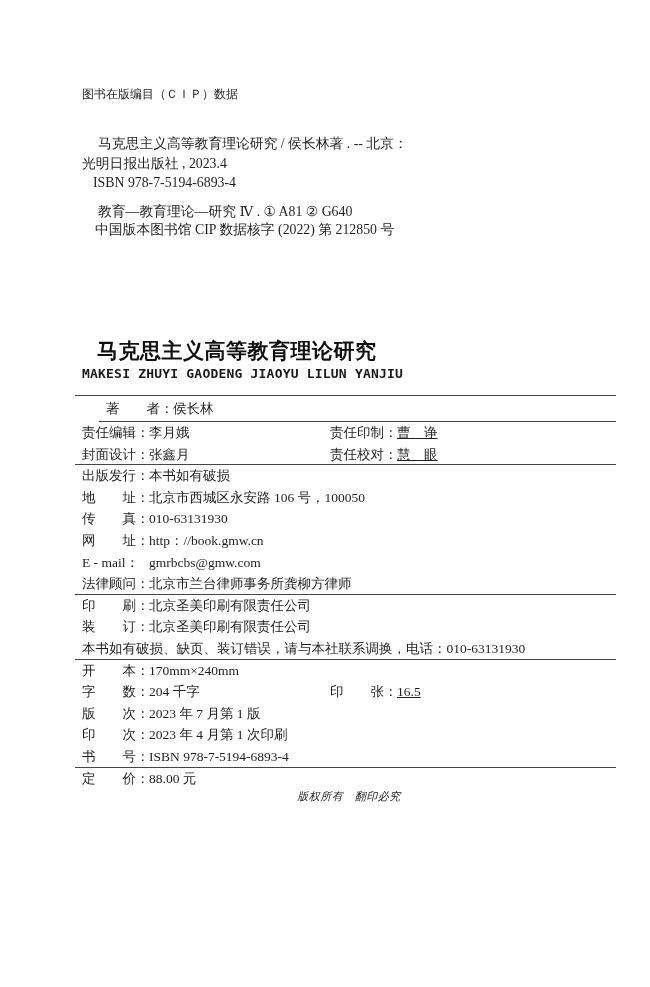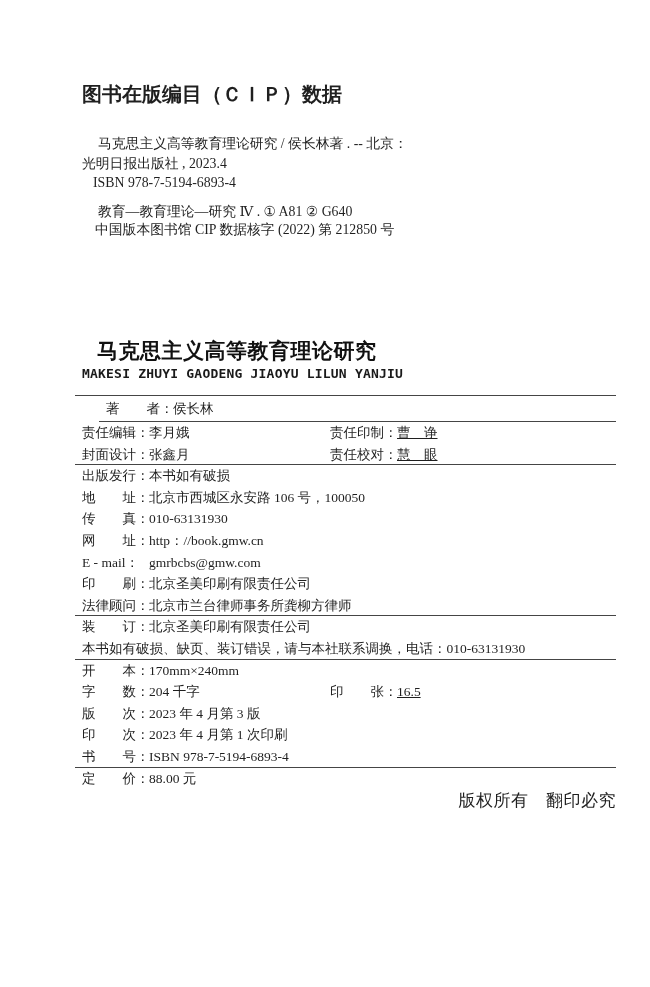--- a/index.html
+++ b/index.html
@@ -16,23 +16,23 @@
     box-sizing: border-box;
     width: 650px;
     height: 987px;
     padding: 86px 34px 0 82px;
     font-family: "Liberation Serif", "DejaVu Serif", serif;
     color: #1f1f1f;
   }
   .page p { margin: 0; }
 
   .cip-header {
-    font-size: 20px;
+    font-size: 12px;
     line-height: 17px;
-    font-weight: bold;
+    font-weight: normal;
   }
   .cip-block {
     margin-top: 31px;
     font-size: 13.8px;
     line-height: 19.5px;
   }
   .cip-block p:nth-child(1) { padding-left: 16px; }
   .cip-block p:nth-child(3) { padding-left: 11px; }
   .cip-class {
     margin-top: 9px;
@@ -96,23 +96,24 @@
   .colophon .col2 {
     position: absolute;
     left: 255px;
     top: 0;
     text-decoration: underline;
   }
 
   .footer {
     margin-top: 17px;
     width: 534px;
-    text-align: right;
-    font-size: 17px;
+    text-align: center;
+    font-size: 11px;
     letter-spacing: 0.5px;
+    font-style: italic;
   }
 </style>
 </head>
 <body>
 
 <div class="page">
 
   <p class="cip-header">图书在版编目（ＣＩＰ）数据</p>
 
   <div class="cip-block">
@@ -132,27 +133,27 @@
 
   <div class="colophon">
       <div class="row divider"><span class="cell"><span class="lab">著　　者：</span><span class="val">侯长林</span></span></div>
       <div class="row"><span class="cell"><span class="lab">责任编辑：</span><span class="val">李月娥</span></span><span class="cell col2"><span class="lab">责任印制：</span><span class="val">曹　诤</span></span></div>
       <div class="row divider"><span class="cell"><span class="lab">封面设计：</span><span class="val">张鑫月</span></span><span class="cell col2"><span class="lab">责任校对：</span><span class="val">慧　眼</span></span></div>
       <div class="row"><span class="cell"><span class="lab">出版发行：</span><span class="val">本书如有破损</span></span></div>
       <div class="row"><span class="cell"><span class="lab">地　　址：</span><span class="val">北京市西城区永安路 106 号，100050</span></span></div>
       <div class="row"><span class="cell"><span class="lab">传　　真：</span><span class="val">010-63131930</span></span></div>
       <div class="row"><span class="cell"><span class="lab">网　　址：</span><span class="val">http：//book.gmw.cn</span></span></div>
       <div class="row"><span class="cell"><span class="lab">E - mail：</span><span class="val">gmrbcbs@gmw.com</span></span></div>
+      <div class="row divider"><span class="cell"><span class="lab">法律顾问：</span><span class="val">北京市兰台律师事务所龚柳方律师</span></span></div>
       <div class="row"><span class="cell"><span class="lab">印　　刷：</span><span class="val">北京圣美印刷有限责任公司</span></span></div>
-      <div class="row divider"><span class="cell"><span class="lab">法律顾问：</span><span class="val">北京市兰台律师事务所龚柳方律师</span></span></div>
       <div class="row"><span class="cell"><span class="lab">装　　订：</span><span class="val">北京圣美印刷有限责任公司</span></span></div>
       <div class="row divider"><span>本书如有破损、缺页、装订错误，请与本社联系调换，电话：010-63131930</span></div>
       <div class="row"><span class="cell"><span class="lab">开　　本：</span><span class="val">170mm×240mm</span></span></div>
       <div class="row"><span class="cell"><span class="lab">字　　数：</span><span class="val">204 千字</span></span><span class="cell col2"><span class="lab">印　　张：</span><span class="val">16.5</span></span></div>
-      <div class="row"><span class="cell"><span class="lab">版　　次：</span><span class="val">2023 年 4 月第 3 版</span></span></div>
+      <div class="row"><span class="cell"><span class="lab">版　　次：</span><span class="val">2023 年 7 月第 1 版</span></span></div>
       <div class="row"><span class="cell"><span class="lab">印　　次：</span><span class="val">2023 年 4 月第 1 次印刷</span></span></div>
       <div class="row divider"><span class="cell"><span class="lab">书　　号：</span><span class="val">ISBN 978-7-5194-6893-4</span></span></div>
       <div class="row"><span class="cell"><span class="lab">定　　价：</span><span class="val">88.00 元</span></span></div>
     </div>
 
   <p class="footer">版权所有　翻印必究</p>
 
 </div>
 
 </body></html>

